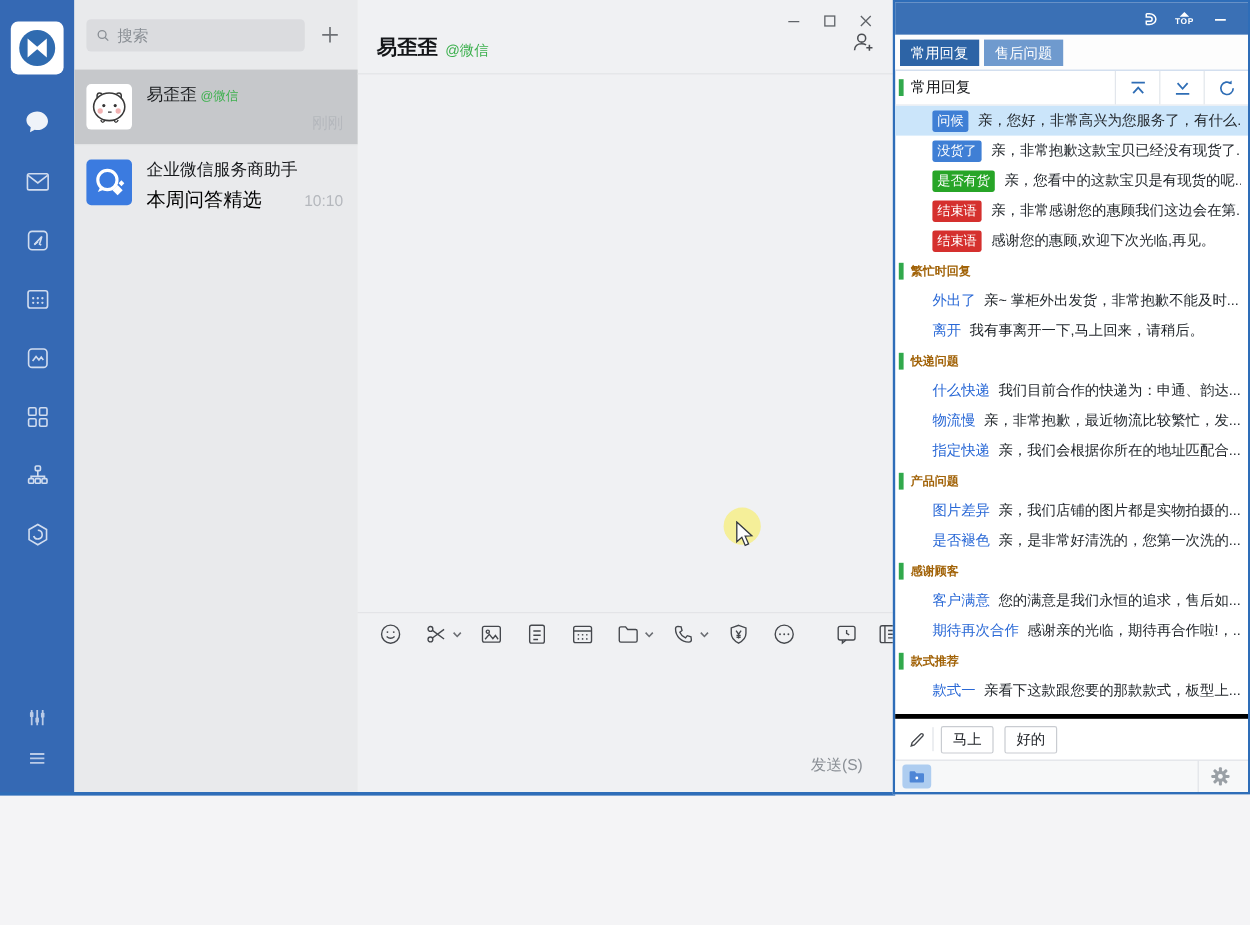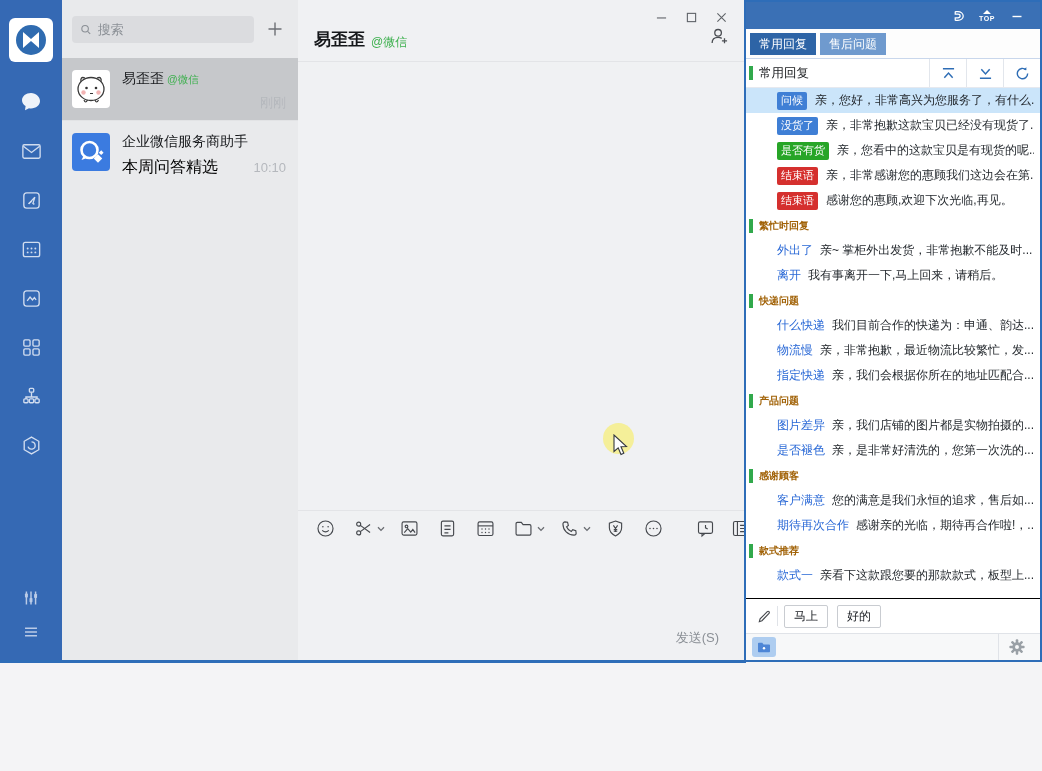--- a/index.html
+++ b/index.html
@@ -90,21 +90,21 @@
   .qr-list { flex:1; overflow:hidden; }
   .qr-row { height:25px; display:flex; align-items:center; padding-left:31px; padding-right:6px; }
   .qr-row.highlight { background:#cbe5fa; }
   .tag { font-size:11px; color:#fff; padding:1.5px 4px; border-radius:2px; margin-right:8px;
          white-space:nowrap; flex:none; }
   .tag.blue { background:#3f7fd5; } .tag.green { background:#27a527; } .tag.red { background:#d5302e; }
   .qr-link { color:#2968d6; font-size:12px; margin-right:7px; white-space:nowrap; flex:none; }
   .qr-text { font-size:12px; color:#24292e; white-space:nowrap; overflow:hidden; flex:1; }
   .qr-section { height:25px; display:flex; align-items:center; padding-left:3px; }
   .sec-title { font-size:10px; color:#a16207;font-weight:bold; }
-  .quick-row { height:24px; flex:none; border-top:1px solid #000000; display:flex; align-items:center;
+  .quick-row { height:24px; flex:none; border-top:4px solid #000000; display:flex; align-items:center;
                padding:17px 6px; }
   .pencil-btn { width:26px; height:20px; display:flex; align-items:center; justify-content:center;
                 border-right:1px solid #e0e3e8; margin-right:6px; }
   .quick-btn { font-size:12px; color:#202328; background:#fff; border:1px solid #c9ccd1; padding:2px 9px;
                margin-right:9px; border-radius:2px; }
   .panel-bottombar { height:27px; flex:none; background:#f7f8f9; border-top:1px solid #e0e3e8;
                      display:flex; align-items:center; padding:0 6px; }
   .folder-chip { width:24px; height:20px; background:#aecdf0; border-radius:3px; display:flex;
                  align-items:center; justify-content:center; }
   .gear-btn { margin-left:auto; border-left:1px solid #e0e3e8; width:36px; height:100%;

